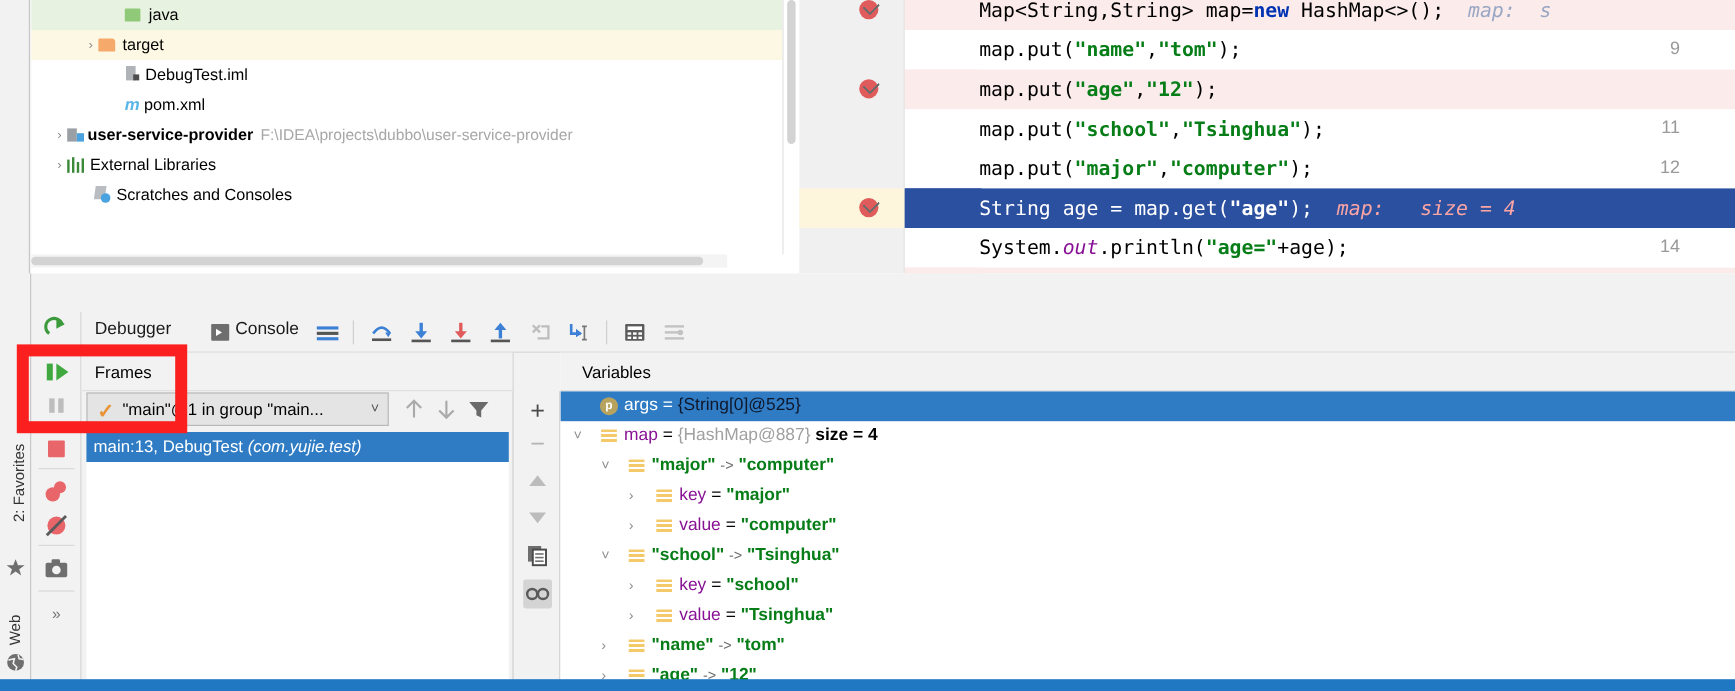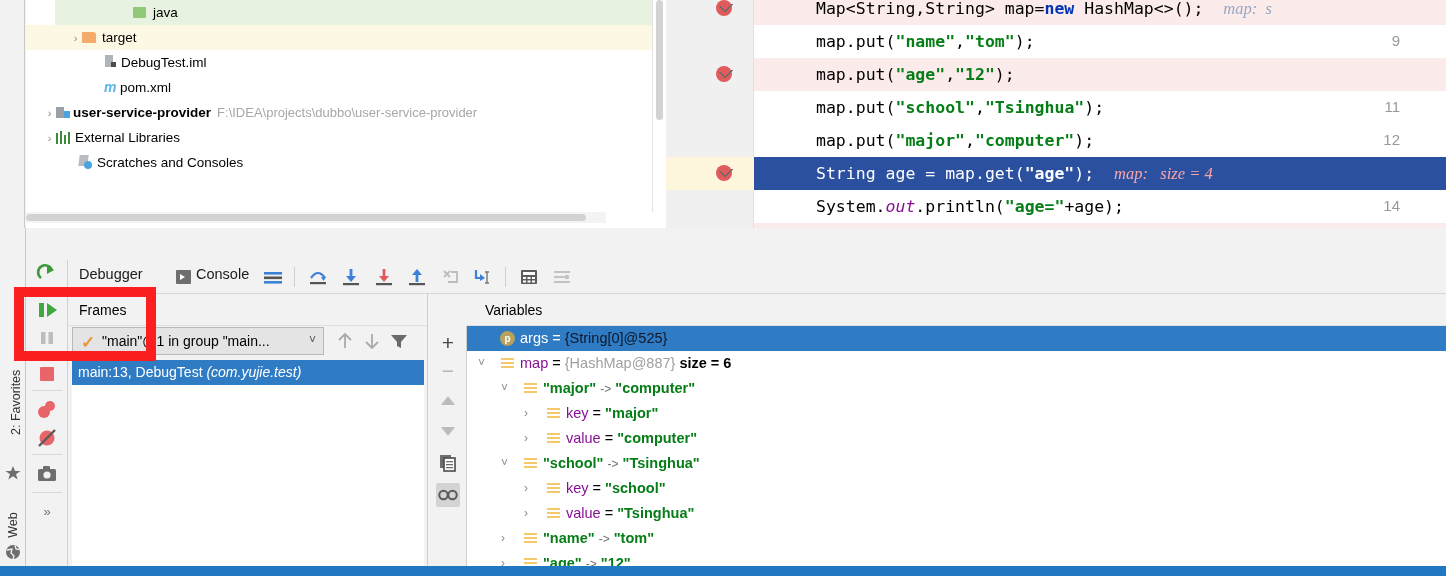--- a/index.html
+++ b/index.html
@@ -18,21 +18,21 @@
 
   
   .tl-strip { position:absolute; left:0; top:0; width:25px; height:228px;
               background:#f2f2f2; border-right:1px solid #c9c9c9;}
 
   
   .proj { position:absolute; left:26px; top:0; width:640px; height:228px;
           background:#fff; overflow:hidden; }
   .tree-row { position:relative; height:25px; line-height:25px; white-space:nowrap;
               padding-left:0; font-size:13.5px; }
-  .tree-row.sel-green { background:#e7f3e0;margin-left:29px; }
+  .tree-row.sel-green { background:#e7f3e0; }
   .tree-row.sel-yellow { background:#fdf8e3; }
   .arrow { display:inline-block; width:13px; text-align:center; color:#8a8a8a;
            font-size:11px; vertical-align:middle; }
   .ico { display:inline-block; width:17px; height:14px; vertical-align:-2px;
          margin-right:3px; position:relative; }
   .ico-folder-green{ background:#90c978; border-radius:1px; width:13px;height:11px;}
   .ico-folder-orange{ background:#f5a96a; border-radius:1px 3px 1px 1px; width:14px;height:11px;}
   .ico-module { width:14px;height:13px; }
   .ico-module:before{content:"";position:absolute;left:0;top:1px;width:8px;height:11px;background:#9aa0a6;}
   .ico-module:after{content:"";position:absolute;left:8px;top:5px;width:6px;height:7px;background:#4aa3df;}
@@ -76,21 +76,21 @@
   .code-line .txt { margin-left:62px; }
   .ln-hl-pink { background:#fbeceb; }
   .cur-line { background:#2b50a0; color:#fff; }
   .cur-line .txt { color:#fff; }
   .gut-strip { position:absolute; left:88px; width:64px; height:33px; background:#fff; }
   .gut-strip.blue{ background:#2b50a0;}
   .gut-strip.pink{ background:#fbeceb;}
   .k { color:#0033b3; font-weight:bold; }
   .s { color:#067d17; font-weight:bold;}
   .f { color:#871094; font-style:italic; }
-  .hint { color:#9aa7c4; font-style:italic;font-family:Liberation Serif, serif; }
+  .hint { color:#9aa7c4; font-style:italic; }
   .cur-line .hint { color:#fca5a5; }
 
   
   .dbg { position:absolute; left:0; top:228px; width:1446px; height:348px;
          background:#f2f2f2; }
 
   .dbg-titlebar { position:absolute; left:26px; top:0; width:1420px; height:32px;
                   background:#e6e9f0; border-bottom:1px solid #cfd3da; }
   .dbg-label { position:absolute; left:11px; top:6px; font-size:14.5px; color:#111; }
   .dbg-tab { position:absolute; left:90px; top:0; height:32px; padding:0 10px; }
@@ -462,21 +462,21 @@
       <div class="pane-vars">
         <div class="vars-head">Variables</div>
         <div id="varsList" style="position:absolute; left:0; top:32px; width:979px; height:250px; overflow:hidden;">
             <div class="vrow sel" style="top: 0px;">
               <span class="vico param" style="left:33px">p</span>
               <span class="vtxt" style="left:53px"><span class="vname-w">args</span><span style="color:#fff"> = </span><span class="vref" style="color:#0f172a">{String[0]@525}</span></span>
             </div>
             <div class="vrow" style="top: 25px;">
               <span class="vchev" style="left:11px">˅</span>
               <span class="vico list" style="left:34px"></span>
-              <span class="vtxt" style="left:53px"><span class="vname">map</span><span style="color:#000"> = </span><span class="vref" style="">{HashMap@887}</span>  <span class="vsize">size = 6</span></span>
+              <span class="vtxt" style="left:53px"><span class="vname">map</span><span style="color:#000"> = </span><span class="vref" style="">{HashMap@887}</span>  <span class="vsize">size = 4</span></span>
             </div>
             <div class="vrow" style="top: 50px;">
               <span class="vchev" style="left:34px">˅</span>
               <span class="vico list" style="left:57px"></span>
               <span class="vtxt" style="left:76px"><span class="vstr">"major"</span> <span class="varrow">-&gt;</span> <span class="vstr">"computer"</span></span>
             </div>
             <div class="vrow" style="top: 75px;">
               <span class="vchev" style="left:57px">›</span>
               <span class="vico list" style="left:80px"></span>
               <span class="vtxt" style="left:99px"><span class="vname">key</span><span style="color:#000"> = </span><span class="vstr">"major"</span></span>

